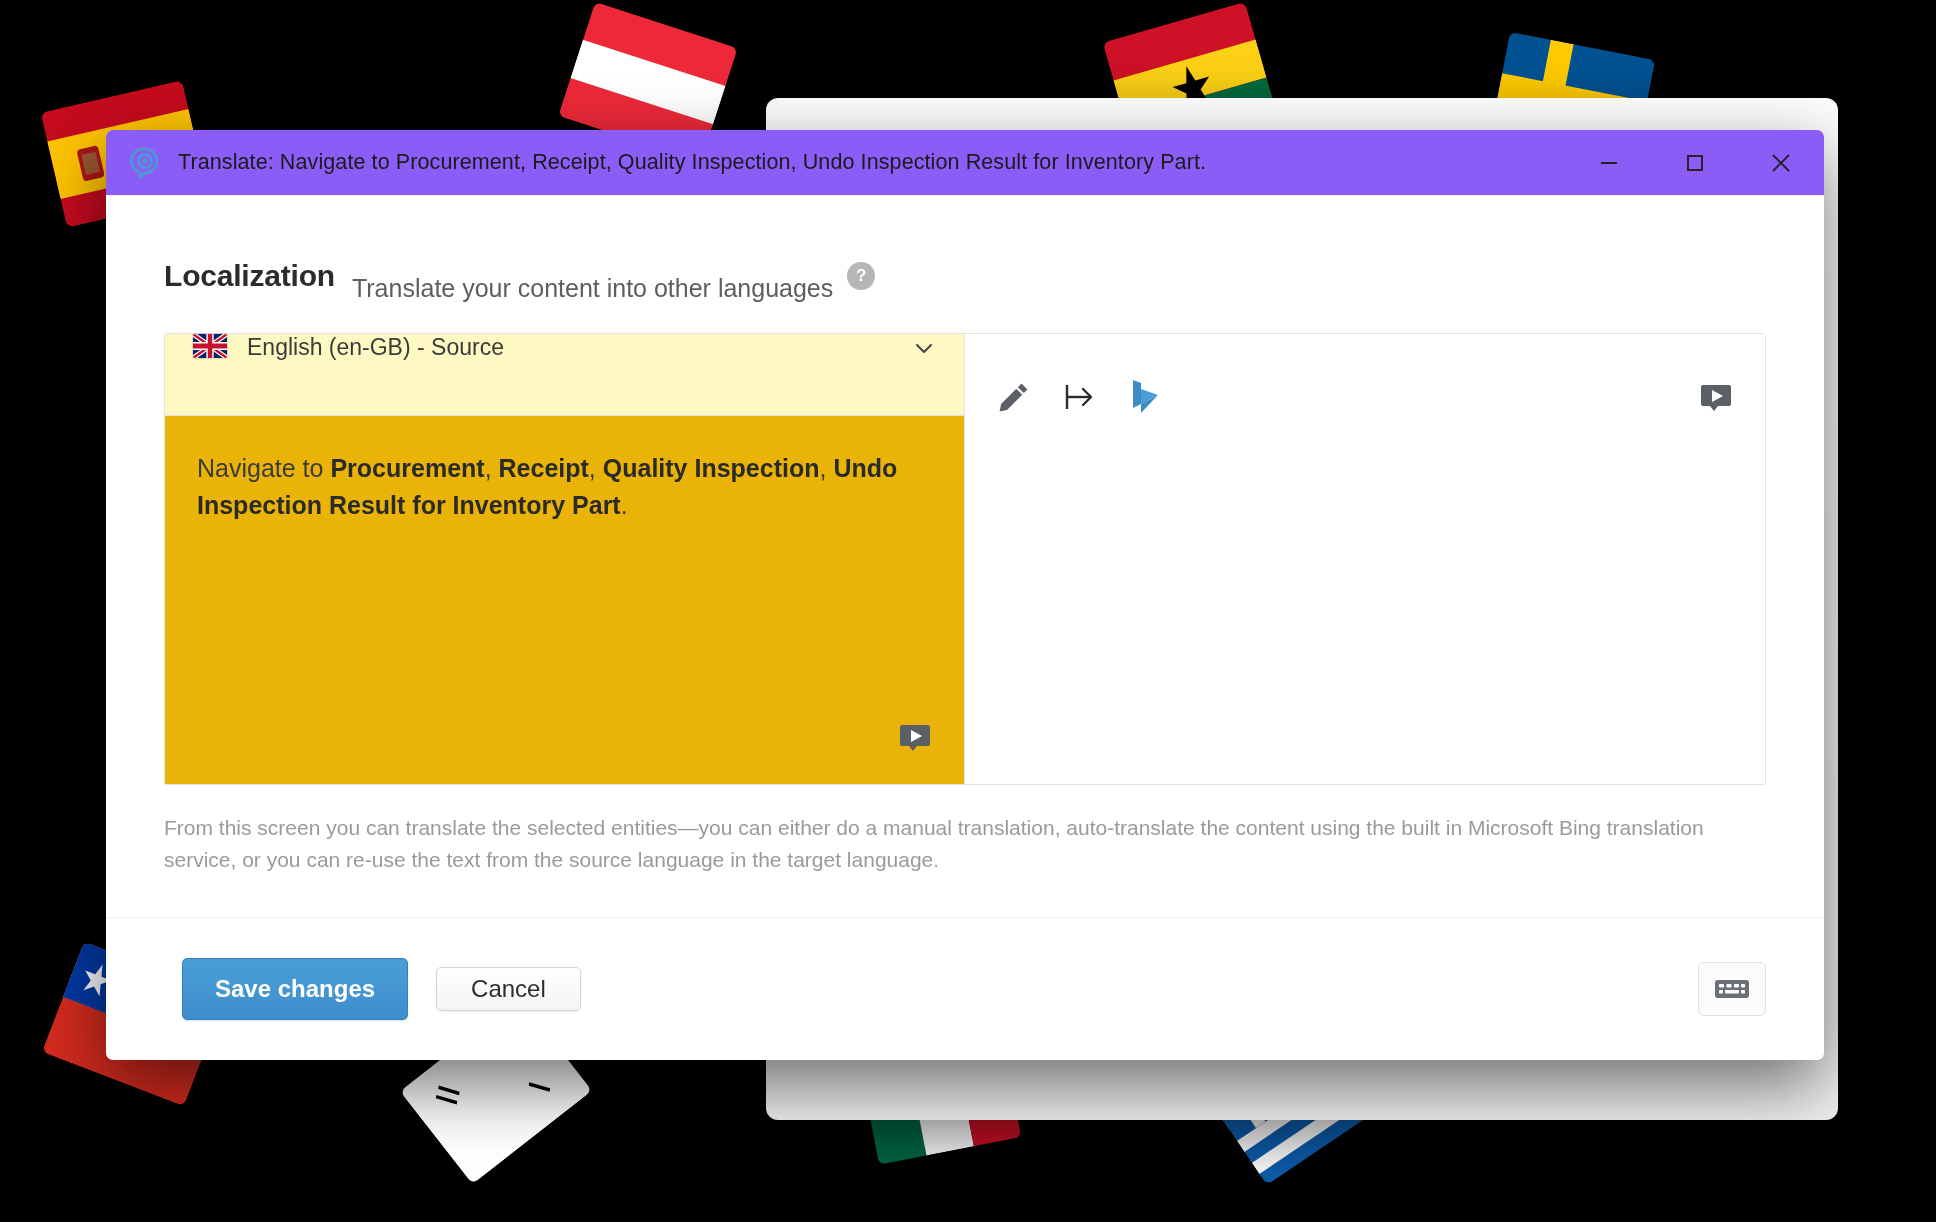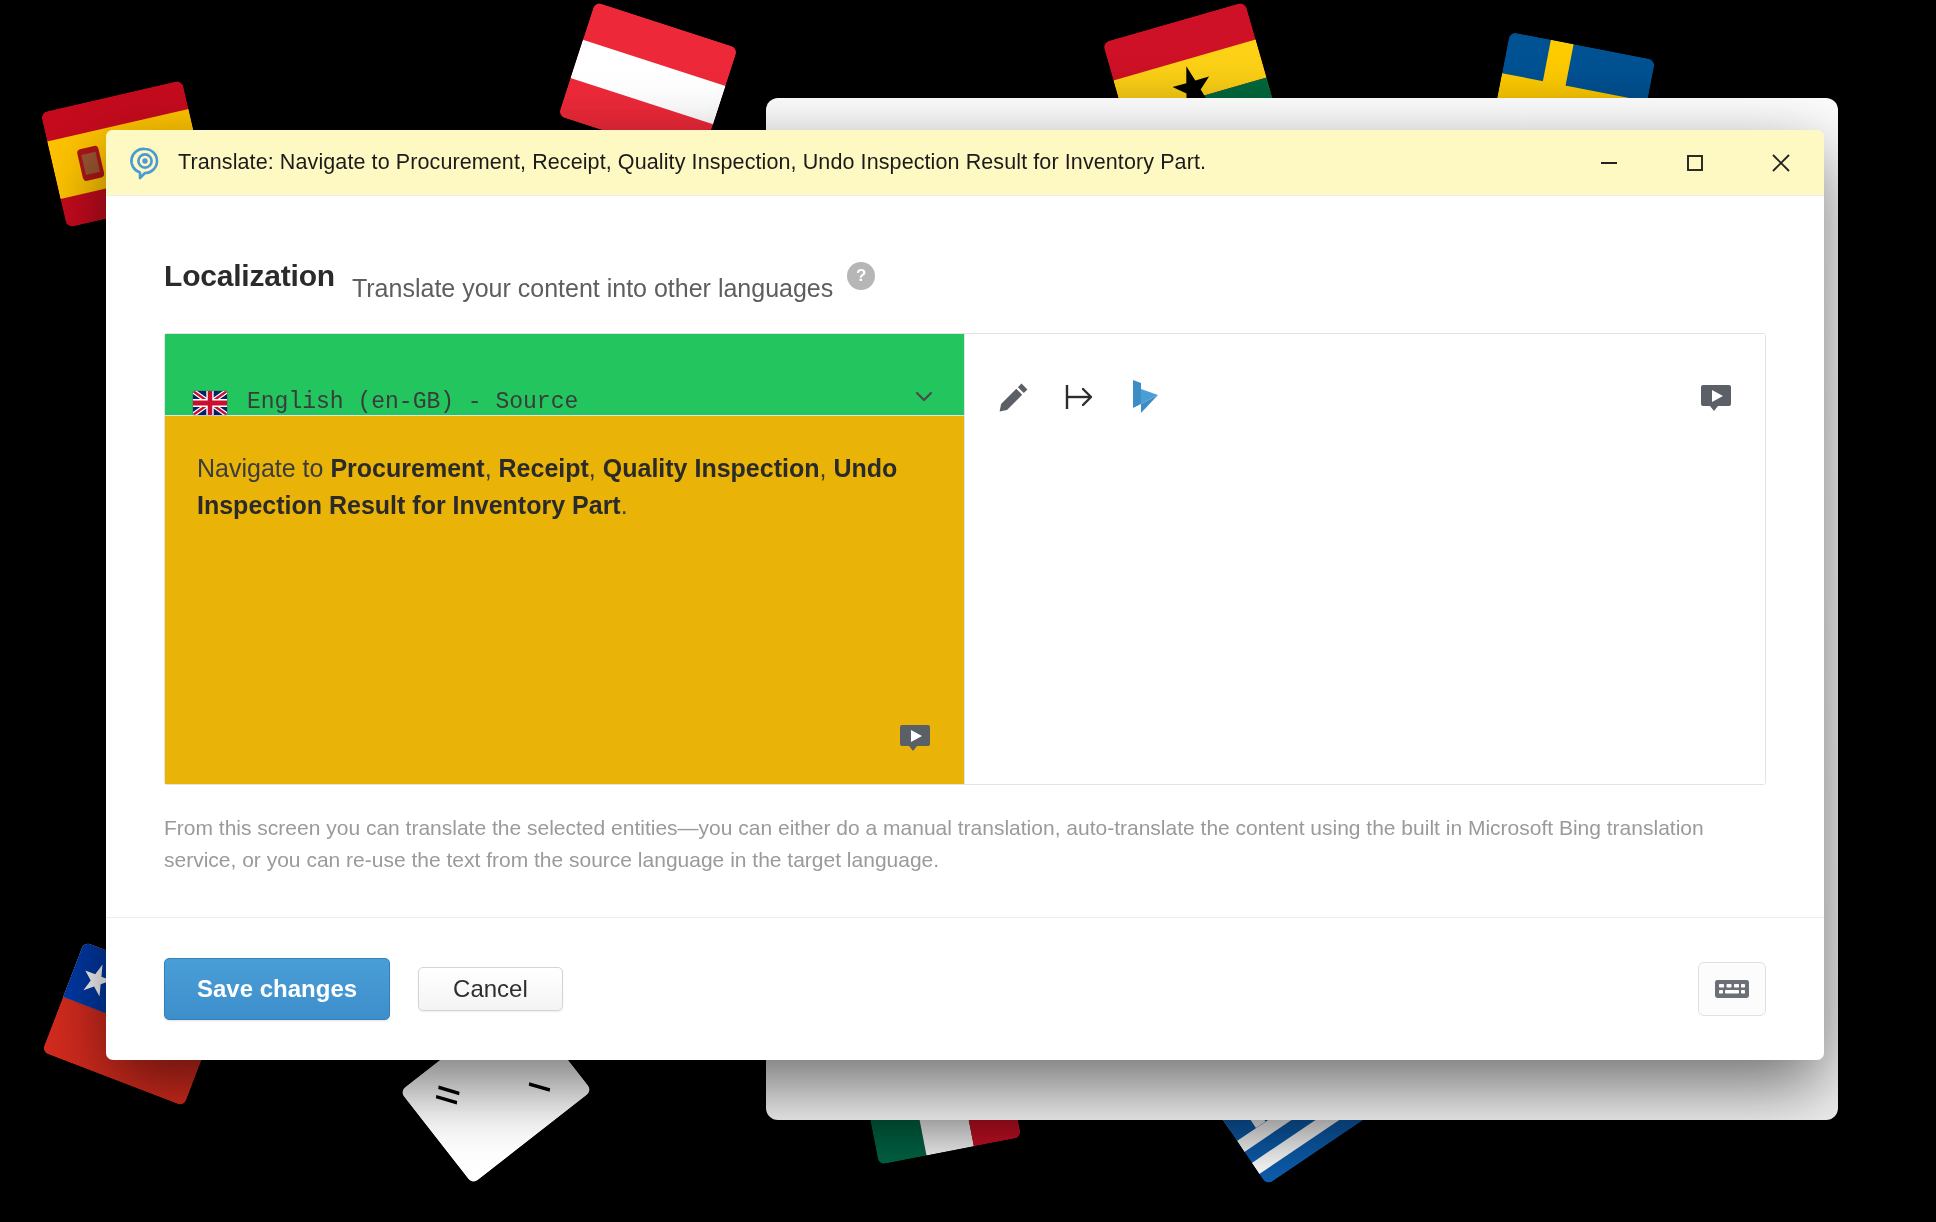--- a/index.html
+++ b/index.html
@@ -63,21 +63,21 @@
     overflow: hidden;
   }
 
   
   .titlebar {
     height: 66px;
     flex: 0 0 66px;
     display: flex;
     align-items: center;
     border-bottom: 1px solid #ececf1;
-    background: #fef9c3;
+    background: #8b5cf6;
     padding-left: 20px;
   }
   .title-icon {
     width: 38px; height: 38px;
     flex: 0 0 38px;
     margin-right: 14px;
     display: flex; align-items: center; justify-content: center;
   }
   .title-text {
     font-size: 21.5px;
@@ -149,26 +149,25 @@
     display: flex;
     flex-direction: column;
     min-width: 0;
   }
   .panel.left { border-right: 1px solid #e3e3e3; }
 
   .lang-row {
     height: 82px;
     flex: 0 0 82px;
     display: flex;
-    align-items: flex-end;
+    align-items: flex-start;
     padding: 0 26px 0 28px;
-    background: #22c55e;
+    background: #fef9c3;
     border-bottom: 1px solid #e3e3e3;
     cursor: pointer;
-    font-family: Liberation Mono, monospace;
   }
   .flag-chip {
     width: 34px; height: 24px;
     flex: 0 0 34px;
     border-radius: 2px;
     overflow: hidden;
     margin-right: 20px;
     box-shadow: 0 0 0 1px rgba(0,0,0,0.10);
   }
   .lang-label {
@@ -226,20 +225,21 @@
     align-items: center;
   }
   .btn {
     font-family: "Liberation Sans", sans-serif;
     font-size: 24px;
     border-radius: 5px;
     cursor: pointer;
     display: flex;
     align-items: center;
     justify-content: center;
+    margin-left: 18px;
   }
   .btn-primary {
     background: linear-gradient(180deg,#4a9ed6 0%, #3d8fcc 100%);
     color: #ffffff;
     border: 1px solid #3580bb;
     height: 62px;
     padding: 0 32px;
     font-weight: bold;
     box-shadow: 0 1px 2px rgba(0,0,0,0.12);
   }

